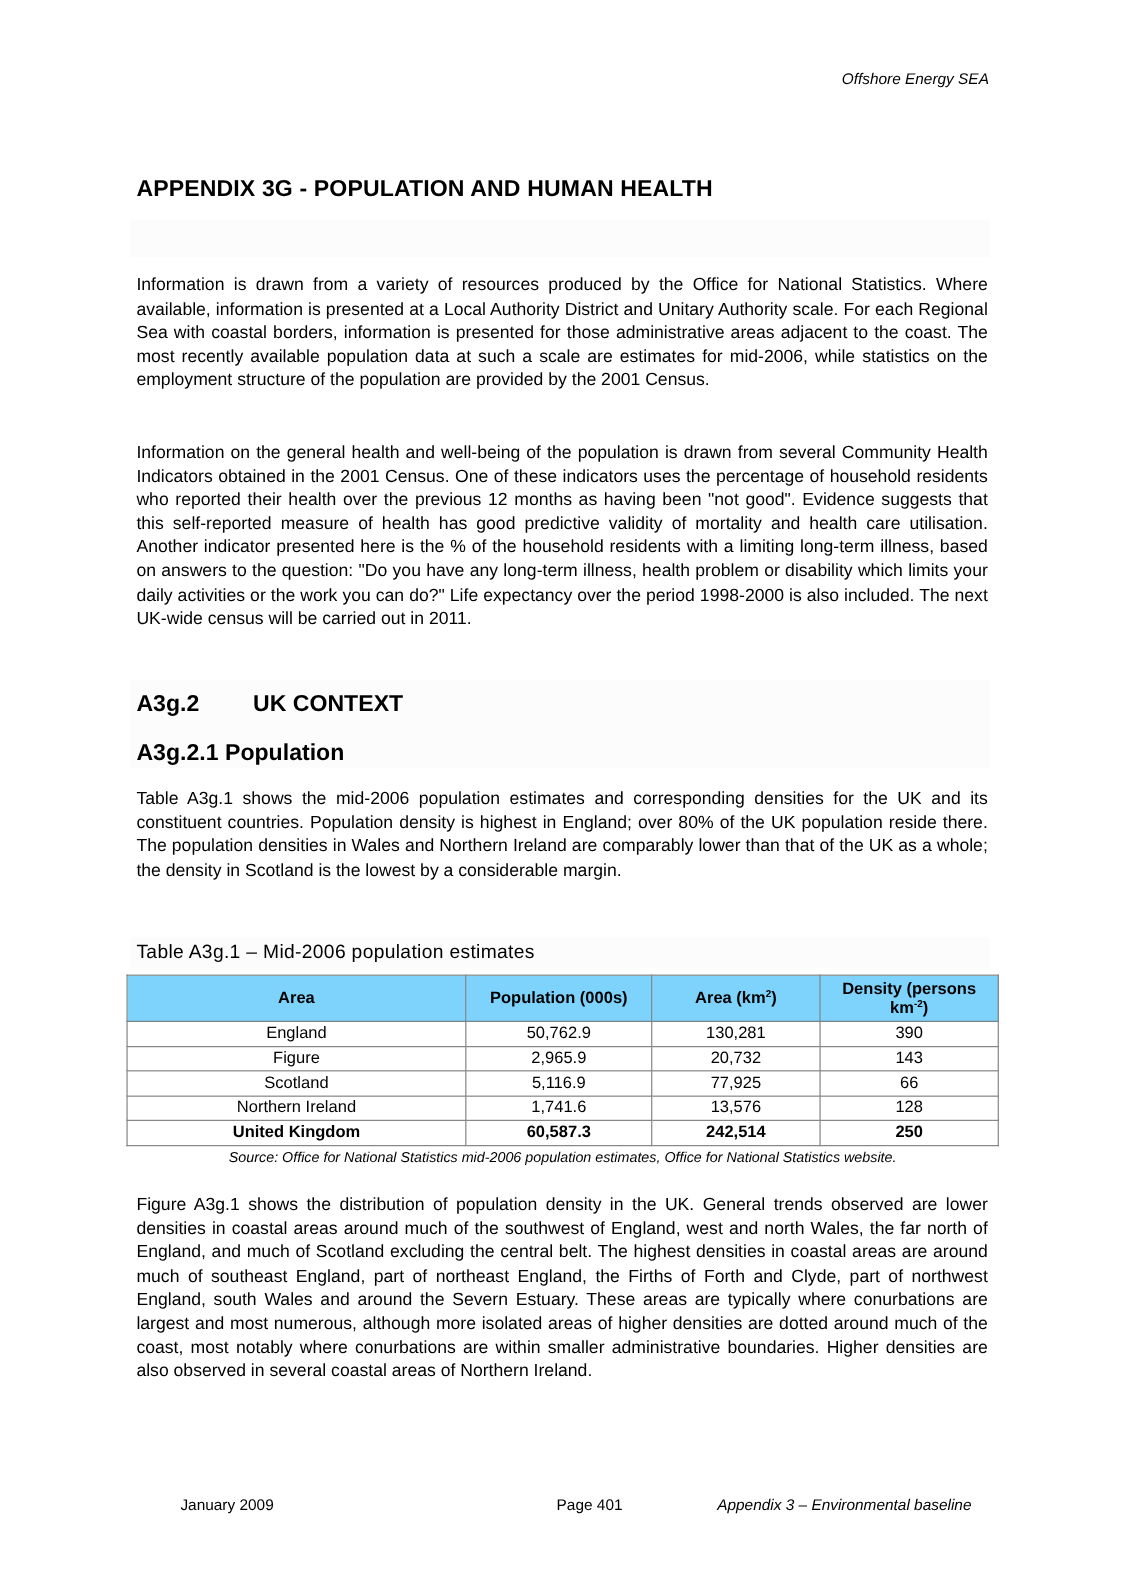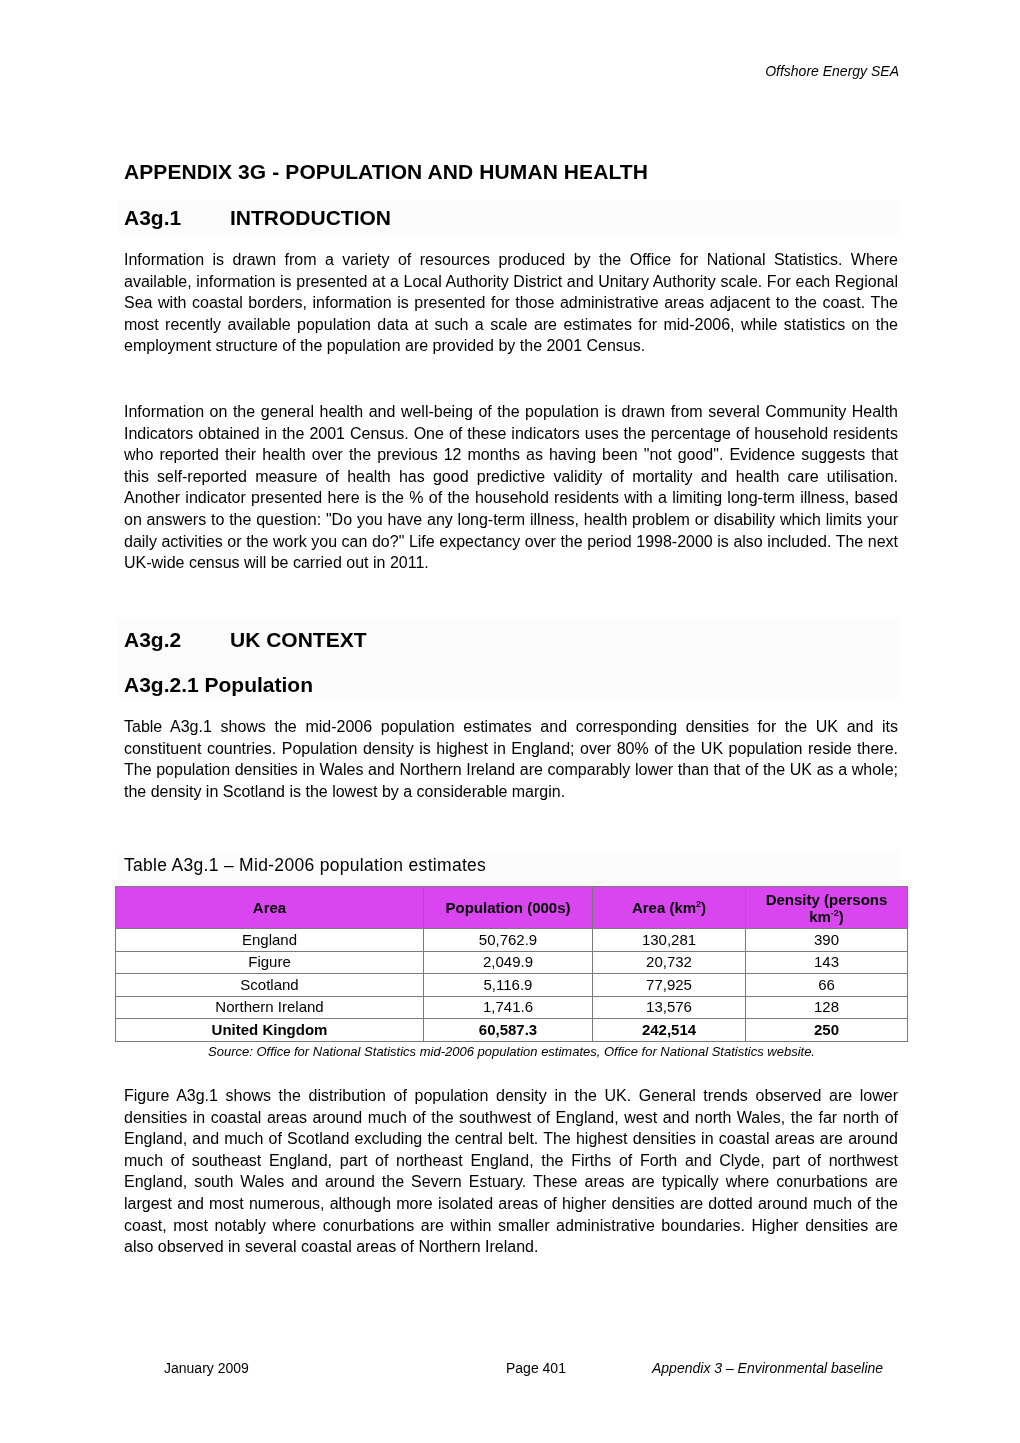--- a/index.html
+++ b/index.html
@@ -7,21 +7,21 @@
     .page { position: absolute; left: 0; top: 0; width: 1020px; height: 1074px; }
     .running-header { position: absolute; right: 121px; top: 63px; font-size: 14px; font-style: italic; }
     .h1 { position: absolute; left: 124px; top: 160px; font-size: 21px; font-weight: bold; letter-spacing: 0.1px; }
     .hband { position: absolute; left: 118px; width: 782px; background: #fcfcfc; }
     .h2 { position: absolute; left: 124px; font-size: 21px; font-weight: bold; }
     .h2 .num { display: inline-block; width: 106px; }
     .para { position: absolute; left: 124px; width: 774px; font-size: 16px; line-height: 21.6px; text-align: justify; }
     .caption { position: absolute; left: 124px; top: 855px; font-size: 17.5px; letter-spacing: 0.3px; }
     table.data { position: absolute; left: 115px; top: 886px; width: 793px; border-collapse: collapse; font-size: 15px; }
     table.data th, table.data td { border: 1px solid #7a7a7a; text-align: center; padding: 0; }
-    table.data th { background: #d946ef; font-weight: bold; height: 41px; font-size: 15px; line-height: 17px; }
+    table.data th { background: #7dd3fc; font-weight: bold; height: 41px; font-size: 15px; line-height: 17px; }
     table.data td { height: 21.5px; line-height: 20px; }
     table.data tr.total td { font-weight: bold; border-top: 1.5px solid #000; border-bottom: 1.5px solid #7a7a7a; }
     table.data th.c1 { width: 307px; }
     table.data th.c2 { width: 168px; }
     table.data th.c3 { width: 152px; }
     .source { position: absolute; left: 115px; width: 793px; top: 1044px; font-size: 13px; font-style: italic; text-align: center; }
     .footer { position: absolute; top: 1360px; font-size: 14px; margin-left: 40px; }
     .footer.left { left: 124px; }
     .footer.mid { left: 466px; }
     .footer.right { left: 612px; font-style: italic; }
@@ -30,23 +30,20 @@
 </head>
 <body>
 
 <div class="page">
 
   <div class="running-header">Offshore Energy SEA</div>
 
   <div class="h1">APPENDIX 3G - POPULATION AND HUMAN HEALTH</div>
 
   <div class="hband" style="top:200px;height:34px;"></div>
-  <div class="h2" style="top:206px;">
-    <span class="num">A3g.1</span><span>INTRODUCTION</span>
-  </div>
 
   <div class="para" style="top:249px;">Information is drawn from a variety of resources produced by the Office for National Statistics.  Where available, information is presented at a Local Authority District and Unitary Authority scale.  For each Regional Sea with coastal borders, information is presented for those administrative areas adjacent to the coast.  The most recently available population data at such a scale are estimates for mid-2006, while statistics on the employment structure of the population are provided by the 2001 Census.</div>
   <div class="para" style="top:401px;">Information on the general health and well-being of the population is drawn from several Community Health Indicators obtained in the 2001 Census.  One of these indicators uses the percentage of household residents who reported their health over the previous 12 months as having been "not good".  Evidence suggests that this self-reported measure of health has good predictive validity of mortality and health care utilisation.  Another indicator presented here is the % of the household residents with a limiting long-term illness, based on answers to the question: "Do you have any long-term illness, health problem or disability which limits your daily activities or the work you can do?"  Life expectancy over the period 1998-2000 is also included.  The next UK-wide census will be carried out in 2011.</div>
 
   <div class="hband" style="top:618px;height:80px;"></div>
   <div class="h2" style="top:628px;">
     <span class="num">A3g.2</span><span>UK CONTEXT</span>
   </div>
   <div class="h2" style="top:673px;">A3g.2.1 Population</div>
 
@@ -66,21 +63,21 @@
     </thead>
     <tbody>
       <tr>
         <td>England</td>
         <td>50,762.9</td>
         <td>130,281</td>
         <td>390</td>
       </tr>
       <tr>
         <td>Figure</td>
-        <td>2,049.9</td>
+        <td>2,965.9</td>
         <td>20,732</td>
         <td>143</td>
       </tr>
       <tr>
         <td>Scotland</td>
         <td>5,116.9</td>
         <td>77,925</td>
         <td>66</td>
       </tr>
       <tr>

